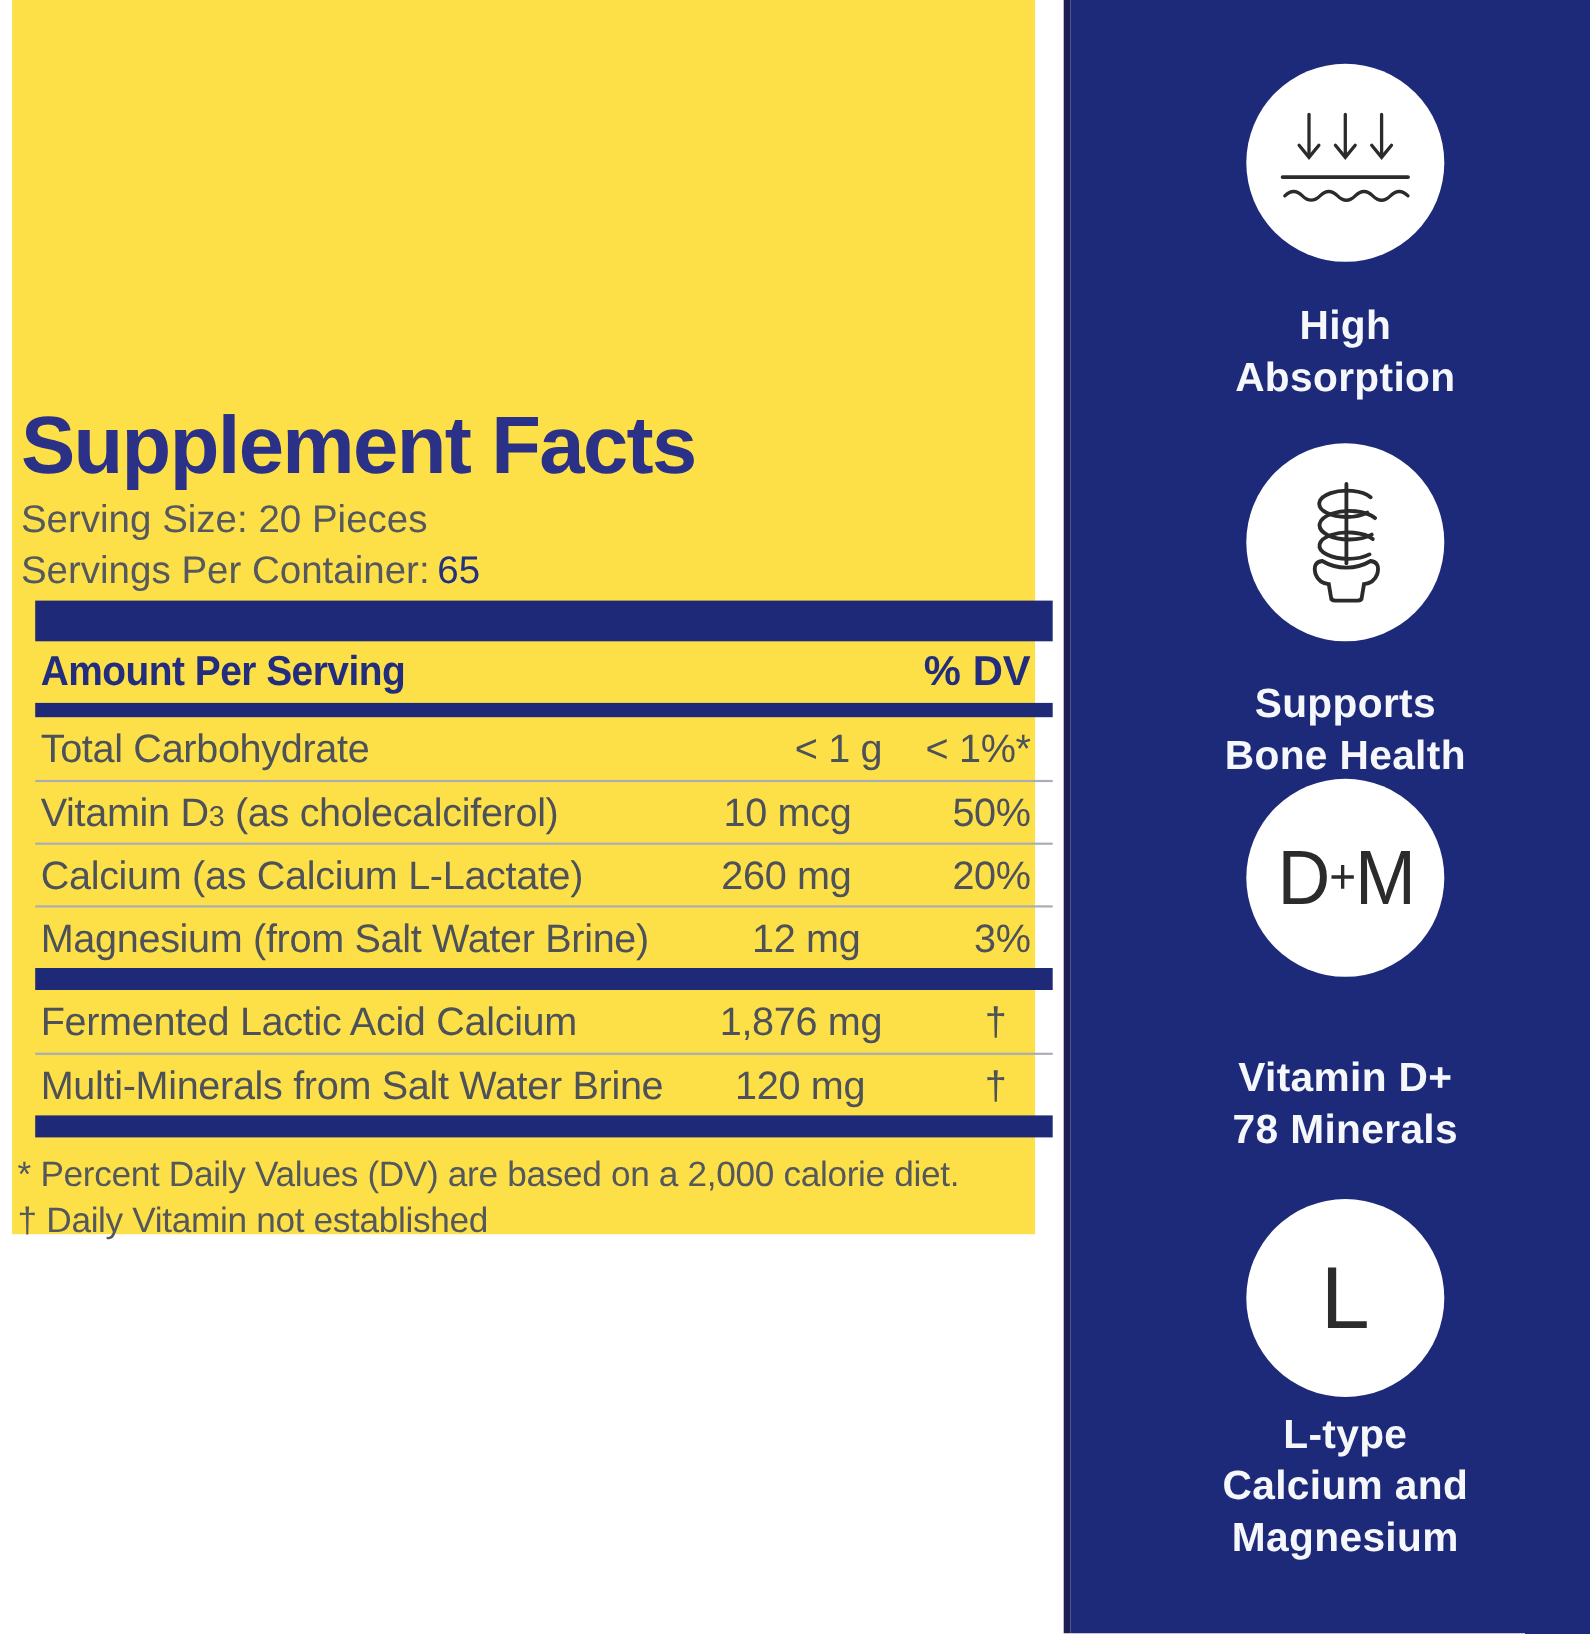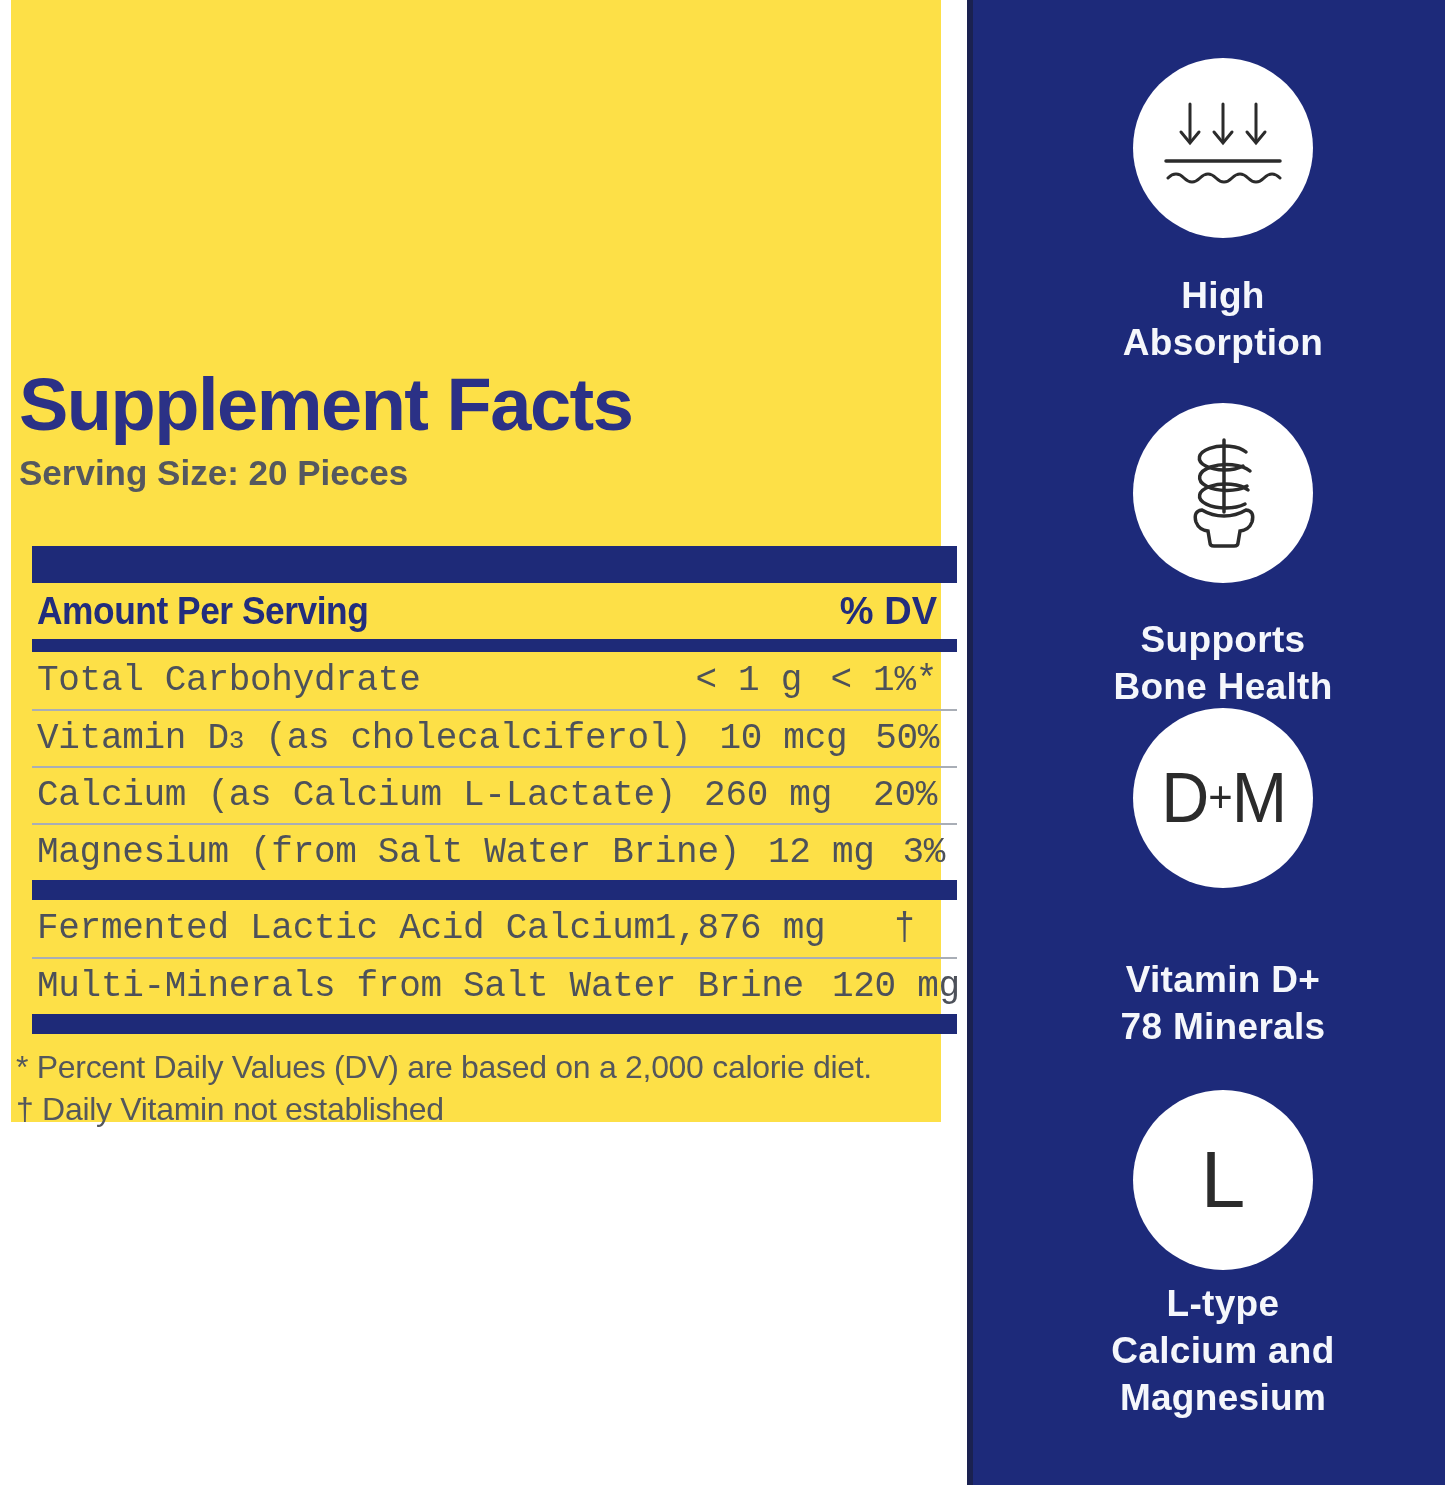--- a/index.html
+++ b/index.html
@@ -9,42 +9,42 @@
     font-family:"Liberation Sans","DejaVu Sans",sans-serif;
   }
   
   .panel{position:absolute;left:11px;top:0;width:930px;height:1122px;background:#fde047;}
   .title{
     position:absolute;left:8px;top:362px;
     font-size:74px;font-weight:bold;color:#2b3186;letter-spacing:-1.5px;white-space:nowrap;
   }
   .serving-block{
     position:absolute;left:8px;top:450px;
-    font-size:35px;color:#55585f;line-height:46px;white-space:nowrap;font-weight:bold;
+    font-size:35px;color:#55585f;line-height:46px;white-space:nowrap;
   }
   .serving-line{display:block;}
   .navy-num{color:#25307f;margin-left:7px;}
   .facts-table{position:absolute;left:0;top:546px;width:925px;margin-left:21px;}
   .bar{background:#1e2a78;width:100%;}
   .bar-thick{height:37px;}
   .bar-med{height:13px;}
   .bar-sep{height:20px;}
   .thead{
     display:flex;align-items:center;box-sizing:border-box;
     height:56px;padding:0 20px 0 5px;
   }
   .thead-left{
     font-size:38px;font-weight:bold;color:#222d7d;letter-spacing:-0.5px;
     transform:scaleX(0.93);transform-origin:left center;white-space:nowrap;flex:1;
   }
   .thead-right{font-size:38px;font-weight:bold;color:#222d7d;text-align:right;white-space:nowrap;}
   .row{
     display:flex;align-items:center;box-sizing:border-box;
     height:57px;padding:0 20px 0 5px;
-    font-size:36px;color:#4d515a;letter-spacing:-0.3px;font-family:Liberation Mono, monospace;
+    font-size:36px;color:#4d515a;letter-spacing:-0.3px;
   }
   .row.sep{border-top:2px solid #a9aeb6;gap:28px;}
   .row .name{flex:1;white-space:nowrap;}
   .row .amt{width:175px;text-align:right;white-space:nowrap;}
   .row .dv{width:135px;text-align:right;white-space:nowrap;}
   .dv.dagger{padding-right:22px;box-sizing:border-box;}
   .sub3{font-size:26px;}
   .footnotes{
     position:absolute;left:5px;top:1046px;
     font-size:32px;color:#54575c;line-height:42px;letter-spacing:-0.3px;white-space:nowrap;
@@ -81,20 +81,21 @@
 </style>
 </head>
 <body>
 
 <div class="panel">
 
   <div class="title">Supplement Facts</div>
 
   <div class="serving-block">
     <span class="serving-line">Serving Size: 20 Pieces</span>
+    <span class="serving-line"><span>Servings Per Container:</span><span class="navy-num">65</span></span>
   </div>
 
   <div class="facts-table">
     <div class="bar bar-thick"></div>
 
     <div class="thead">
       <span class="thead-left">Amount Per Serving</span>
       <span class="thead-right">% DV</span>
     </div>
 

